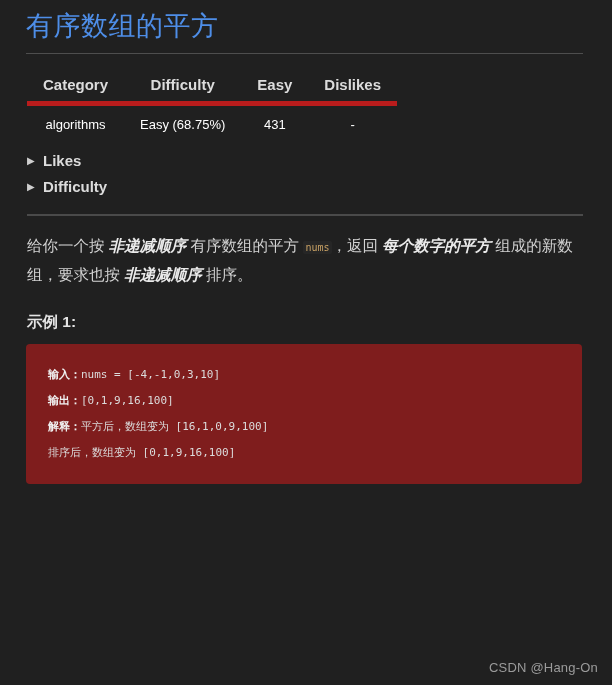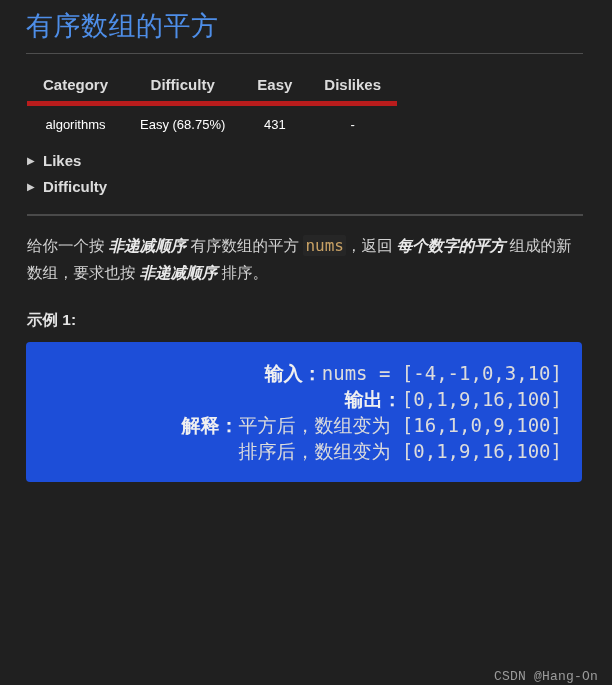--- a/index.html
+++ b/index.html
@@ -97,58 +97,57 @@
   .desc {
     margin: 0;
     padding: 16px 30px 0 27px;
     font-size: 15.5px;
     line-height: 27px;
     color: #d2d2d2;
   }
   .desc b { color: #eaeaea; font-weight: bold; font-style: italic; }
   code.inline {
     font-family: "DejaVu Sans Mono", "Liberation Mono", monospace;
-    font-size: 16px;
+    font-size: 10px;
     color: #c8a164;
     background: #262626;
     padding: 1px 2px;
     border-radius: 2px;
   }
 
   
   .ex-heading {
     margin: 0;
     padding: 24px 16px 0 27px;
     font-size: 15.5px;
     font-weight: bold;
     color: #e4e4e4;
   }
   pre.codeblock {
     margin: 11px 30px 0 26px;
-    background: #1d4ed8;
+    background: #7f1d1d;
     border-radius: 4px;
     padding: 18px 20px 18px 22px;
     font-family: "DejaVu Sans Mono", "Liberation Mono", monospace;
-    font-size: 19px;
+    font-size: 11px;
     line-height: 26px;
     color: #dcdcdc;
     white-space: pre-wrap;
     overflow: hidden;
-    text-align: right;
   }
   pre.codeblock b { font-weight: bold; color: #f0f0f0; }
 
   
   .watermark {
     position: absolute;
     right: 14px;
-    bottom: 1px;
+    bottom: 10px;
     font-size: 13px;
     color: #9b9b9b;
-    font-family: Liberation Mono, monospace;
+    font-family: Liberation Sans, sans-serif;
     letter-spacing: 0.2px;
   }
 </style>
 </head>
 <body>
 
 <div class="page">
 
   <h1 class="title">有序数组的平方</h1>
   <div class="hr-title"></div>

